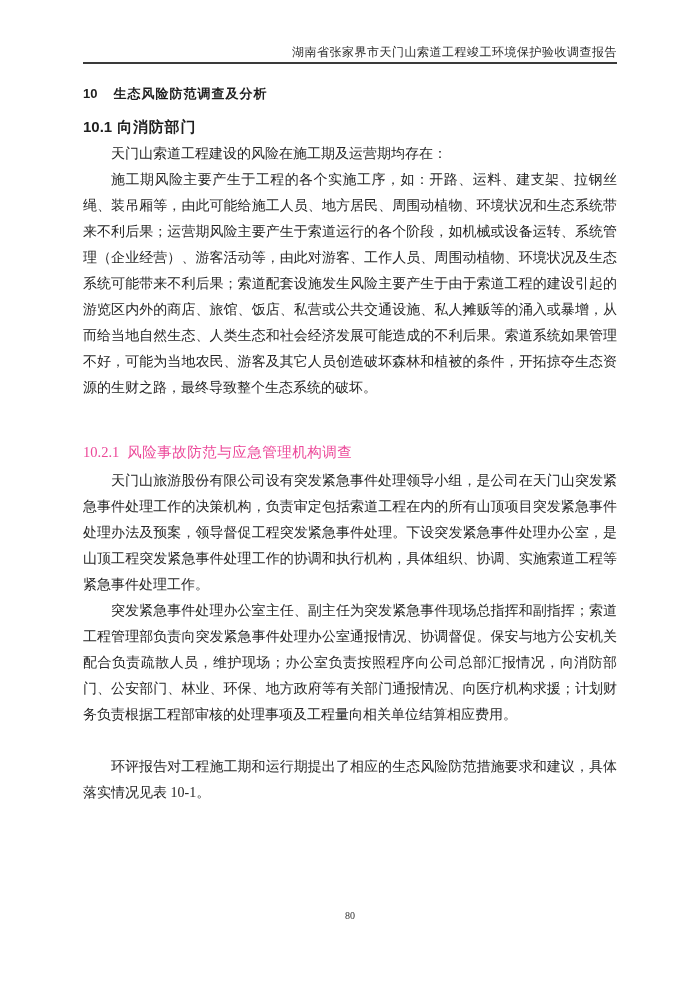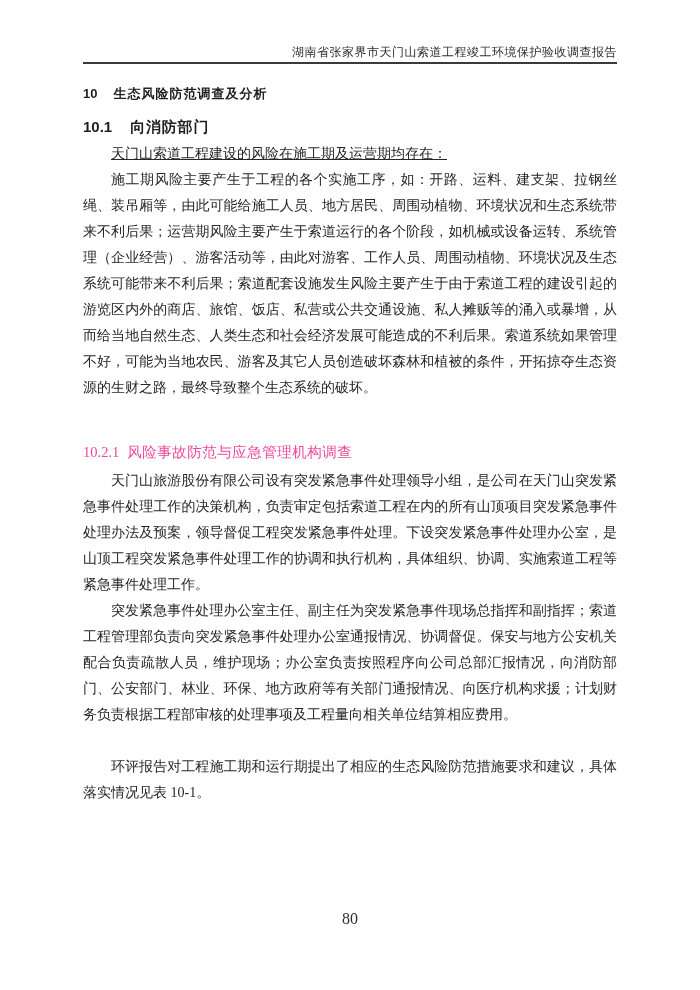--- a/index.html
+++ b/index.html
@@ -46,21 +46,21 @@
   }
   .h1 .num { margin-right: 16px; letter-spacing: 0; }
 
   .h2 {
     font-family: "Liberation Sans", "DejaVu Sans", sans-serif;
     font-weight: bold;
     font-size: 15px;
     letter-spacing: 0.8px;
     color: #1f1f1f;
   }
-  .h2 .num { margin-right: 18px; letter-spacing: 0; }
+  .h2 .num { margin-right: 5px; letter-spacing: 0; }
   .h2-1 { top: 118px; }
   .h2-2 { top: 414px; }
 
   .h3 {
     font-size: 14.5px;
     font-weight: normal;
     letter-spacing: 0.5px;
     color: #ec4899;
   }
   .h3 .num { margin-right: 8px; letter-spacing: 0; }
@@ -68,32 +68,32 @@
   .h3-2 { top: 744px; }
 
   .para {
     font-size: 14px;
     line-height: 26px;
     text-align: justify;
     text-indent: 28px;
     letter-spacing: 0;
     color: #262626;
   }
-  .p1 { top: 141px; text-decoration: underline; }
+  .p1 { top: 141px; }
   .p2 { top: 167px; }
   .p3 { top: 468px; }
   .p4 { top: 598px; }
   .p5 { top: 754px; }
 
   .page-number {
     top: 910px;
     left: 0;
     width: 700px;
     text-align: center;
-    font-size: 16px;
+    font-size: 10px;
     color: #2e2e2e;
   }
 </style>
 </head>
 <body>
 
 <div class="page">
 
   <div class="abs content-x header-text">湖南省张家界市天门山索道工程竣工环境保护验收调查报告</div>
 

